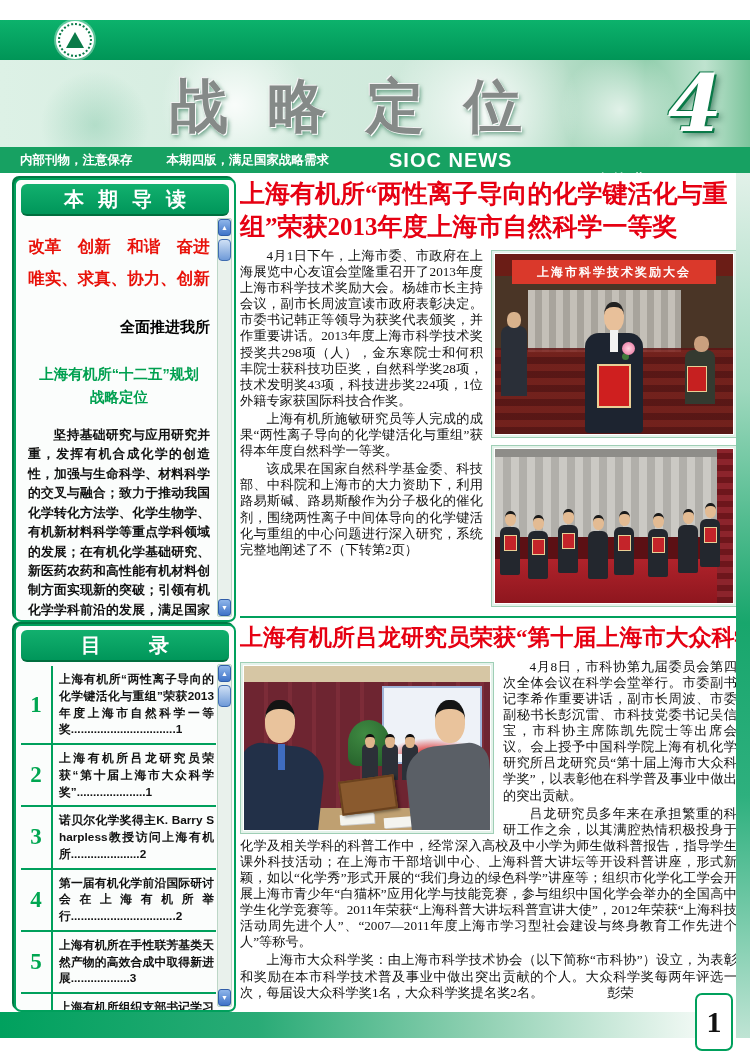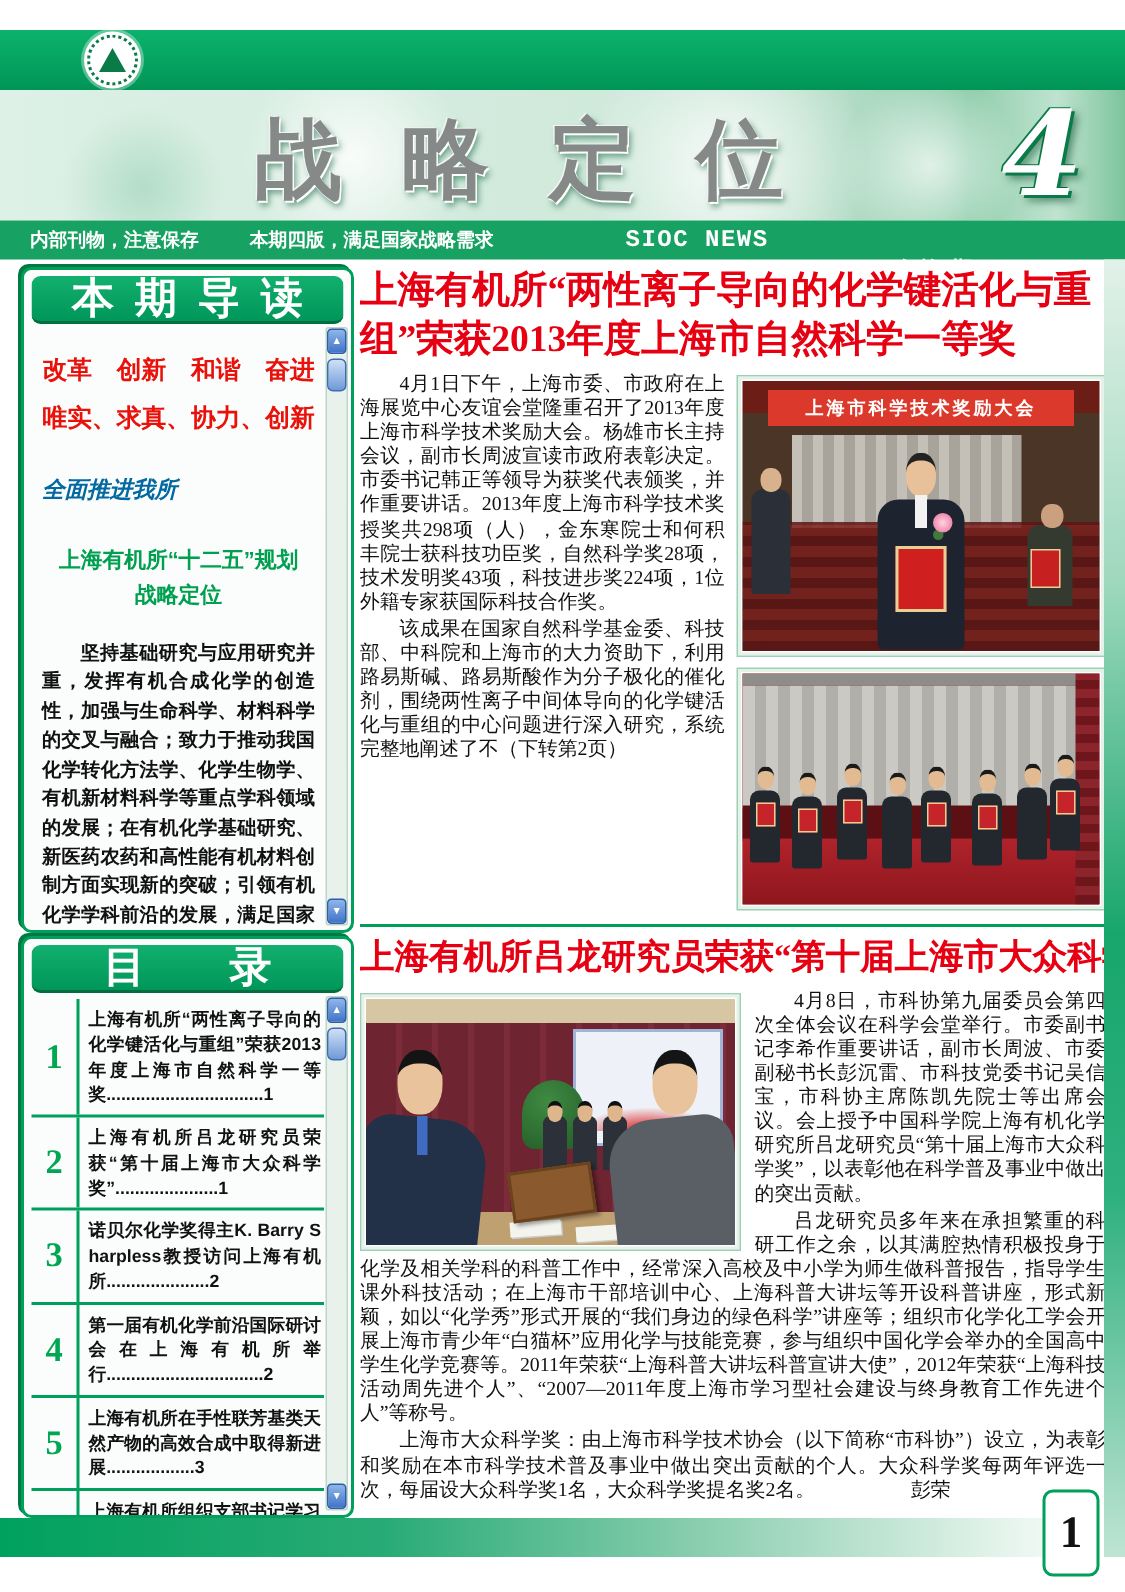--- a/index.html
+++ b/index.html
@@ -31,37 +31,37 @@
             text-shadow:1px 1px 0 #fff,-1px -1px 0 #f2f2f2,2px 3px 4px rgba(0,90,50,.55);}
   .mh-issue{position:absolute;right:28px;top:-2px;font-size:78px;font-weight:bold;font-style:italic;
             color:#fff;font-family:"DejaVu Serif",serif;
             text-shadow:2px 2px 0 #0a7a48,4px 4px 6px rgba(0,70,40,.6),-1px -1px 0 #0a7a48;}
 
   .infobar{position:absolute;left:0;top:147px;width:750px;height:26px;background:#17a162;
            display:flex;align-items:center;color:#fff;font-weight:bold;}
   .infobar span{white-space:nowrap;}
   .inf-a{margin-left:20px;font-size:12.5px;}
   .inf-b{margin-left:34px;font-size:12.5px;}
-  .inf-c{margin-left:88px;font-size:16px;font-family:Liberation Mono, monospace;letter-spacing:1px;}
+  .inf-c{margin-left:60px;font-size:20px;font-family:Liberation Sans, sans-serif;letter-spacing:1px;}
   .inf-d{margin-left:55px;font-size:14px;margin-top:40px;}
 
   
   .panel{position:absolute;left:14px;width:218px;background:#fbfdfc;border:2px solid #00a05c;
          border-radius:7px;box-shadow:-2px -2px 0 #007a44;overflow:hidden;}
   .panel1{top:178px;height:440px;}
   .panel2{top:624px;height:384px;}
   .panel-head{margin:4px 5px 0 5px;height:30px;border-radius:6px;
               background:linear-gradient(#12b06e,#00965a);
               display:flex;align-items:center;justify-content:center;
-              color:#fff;font-weight:bold;font-size:28px;letter-spacing:14px;text-indent:14px;
+              color:#fff;font-weight:bold;font-size:20px;letter-spacing:14px;text-indent:14px;
               border-bottom:2px solid #006e3e;}
   .guide-body{padding:10px 24px 6px 12px;}
   .slogan{color:#e8120a;font-weight:bold;font-size:16.5px;text-align:center;margin:10px 0;
           font-family:"Liberation Serif",serif;white-space:nowrap;}
-  .purple{color:#0369a1;font-weight:bold;font-size:15px;text-align:left;line-height:1.5;margin-top:26px;font-style:italic;}
+  .purple{color:#000000;font-weight:bold;font-size:15px;text-align:right;line-height:1.5;margin-top:26px;}
   .greentxt{color:#00a050;font-weight:bold;font-size:14.5px;text-align:center;line-height:1.6;margin-top:24px;}
   .guide-para{margin-top:16px;font-size:12.8px;font-weight:bold;color:#111;line-height:1.52;
               text-align:justify;text-indent:2em;font-family:"Liberation Sans",sans-serif;}
 
   .toc-list{margin:4px 18px 0 5px;}
   .toc-row{display:flex;border-top:2px solid #00a05c;}
   .toc-row:first-child{border-top:none;}
   .toc-num{flex:0 0 30px;display:flex;align-items:center;justify-content:center;
            color:#00a651;font-weight:bold;font-size:23px;border-right:2px solid #00a05c;
            font-family:"Liberation Serif",serif;}
@@ -325,20 +325,21 @@
               </div>
             <div class="ph2-man" style="left:204px;top:54px;">
                 <div class="h"></div>
                 <div class="b"></div>
                 <div class="f"></div>
               </div>
           </div>
         </div>
       </div>
       <p class="body-text">4月1日下午，上海市委、市政府在上海展览中心友谊会堂隆重召开了2013年度上海市科学技术奖励大会。杨雄市长主持会议，副市长周波宣读市政府表彰决定。市委书记韩正等领导为获奖代表颁奖，并作重要讲话。2013年度上海市科学技术奖授奖共298项（人），金东寒院士和何积丰院士获科技功臣奖，自然科学奖28项，技术发明奖43项，科技进步奖224项，1位外籍专家获国际科技合作奖。</p>
+      <p class="body-text">上海有机所施敏研究员等人完成的成果“两性离子导向的化学键活化与重组”获得本年度自然科学一等奖。</p>
       <p class="body-text">该成果在国家自然科学基金委、科技部、中科院和上海市的大力资助下，利用路易斯碱、路易斯酸作为分子极化的催化剂，围绕两性离子中间体导向的化学键活化与重组的中心问题进行深入研究，系统完整地阐述了不（下转第2页）</p>
       <div class="clear"></div>
     </div>
 
     <div class="divider"></div>
 
     <h2 class="headline2">上海有机所吕龙研究员荣获“第十届上海市大众科学奖”</h2>
 
     <div>
       <div class="photo-frame art2-photo">

